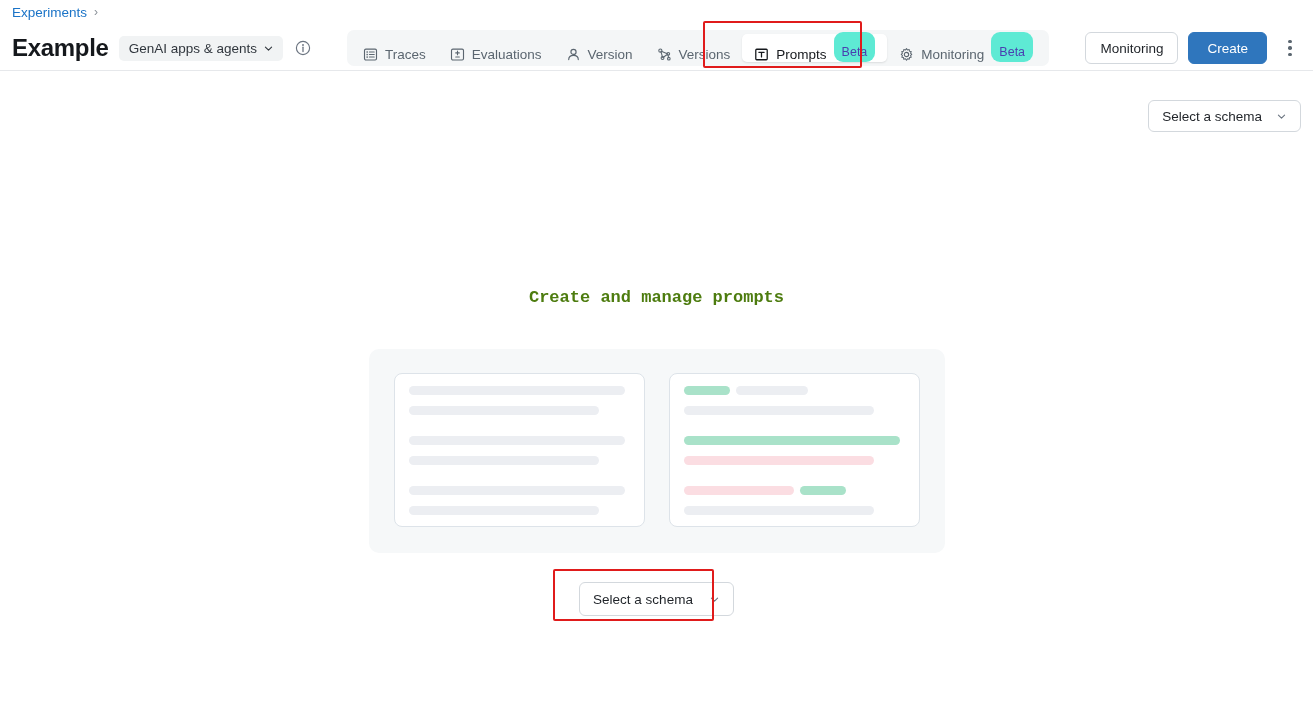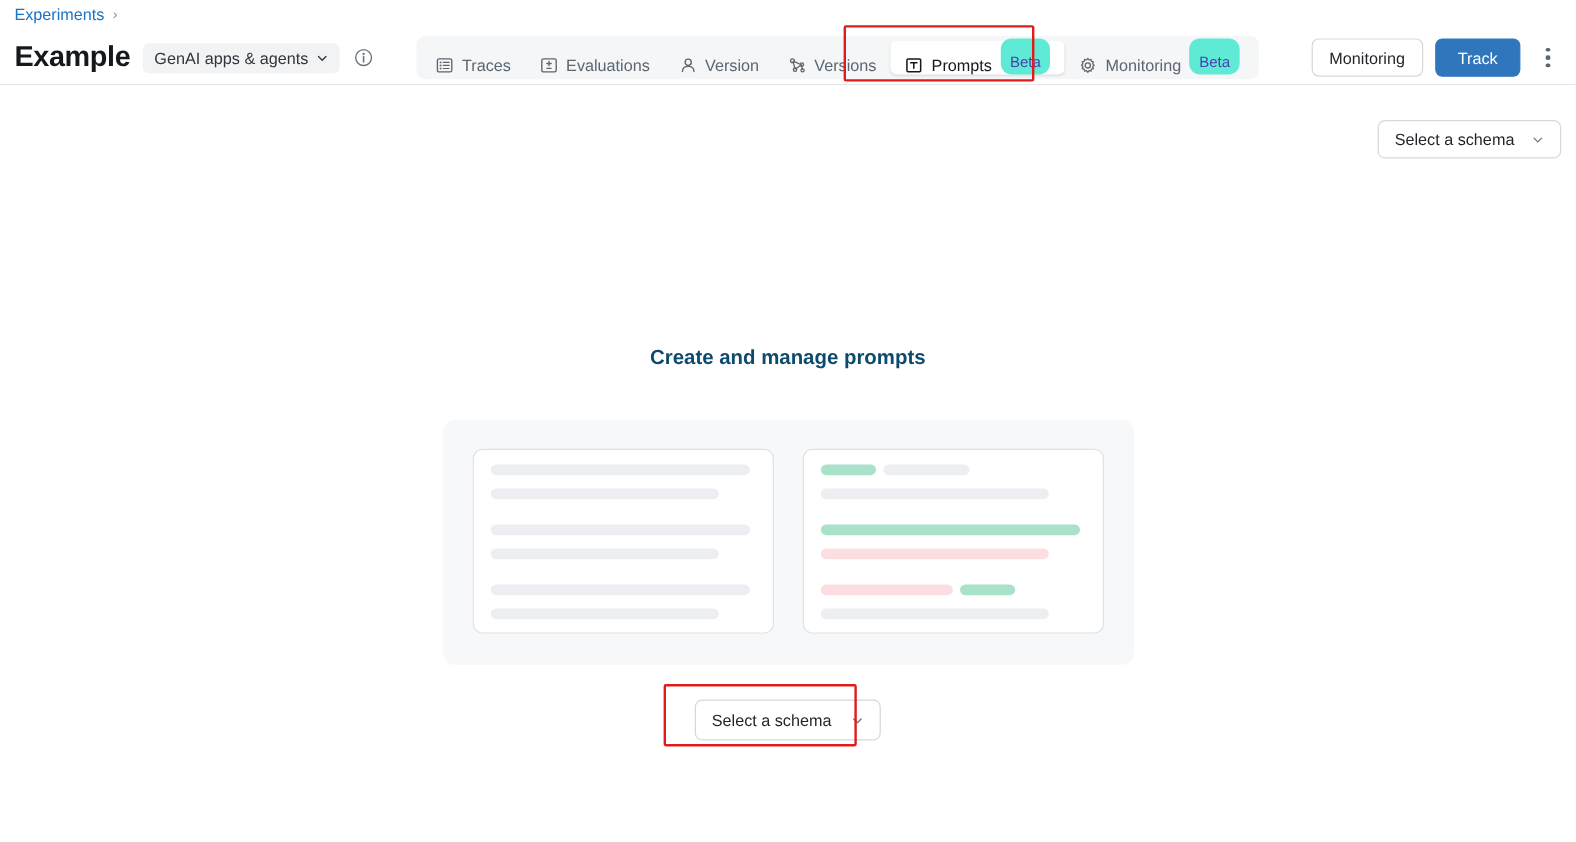--- a/index.html
+++ b/index.html
@@ -214,22 +214,23 @@
     left: 0;
     right: 0;
     top: 288px;
     display: flex;
     flex-direction: column;
     align-items: center;
   }
   .empty-title {
     font-size: 17px;
     font-weight: bold;
-    color: #0c4a6e;
+    color: #4d7c0f;
     margin-bottom: 17px;
+    font-family: Liberation Mono, monospace;
   }
   .empty-desc {
     width: 590px;
     text-align: center;
     font-size: 14px;
     line-height: 20.5px;
     color: #5b6670;
   }
 
   .illus {
@@ -377,21 +378,21 @@
                    L13 10.9 L11.2 11.3 L10.9 13.1 L9.1 12.6 L8 14.1 L6.9 12.6 L5.1 13.1
                    L4.8 11.3 L3 10.9 L3.7 9.2 L2.4 7.9 L3.7 6.6 L3 4.9 L4.8 4.5 L5.1 2.7 L6.9 3.2 Z" fill="none" stroke="#5b6670" stroke-width="1.1" stroke-linejoin="round"></path>
         </svg>
         <span>Monitoring</span>
         <span class="beta">Beta</span>
       </div>
     </div>
 
     <div class="header-actions">
       <div class="btn btn-outline">Monitoring</div>
-      <div class="btn btn-primary">Track</div>
+      <div class="btn btn-primary">Create</div>
       <div class="kebab">
         <i></i>
         <i></i>
         <i></i>
       </div>
     </div>
 
   </div>
 </div>
 

